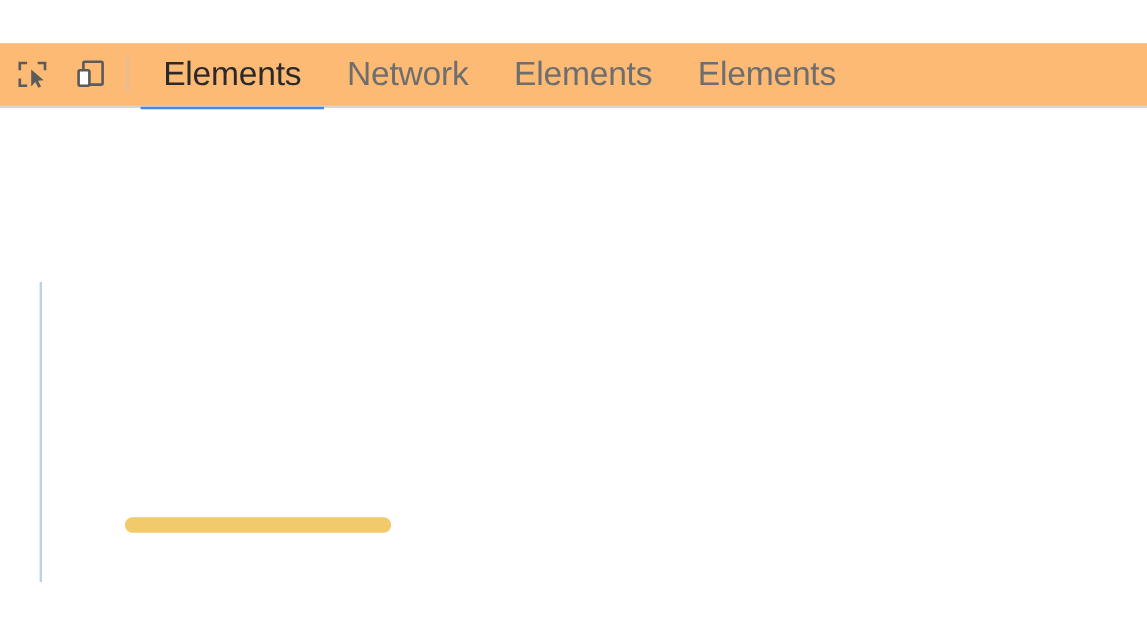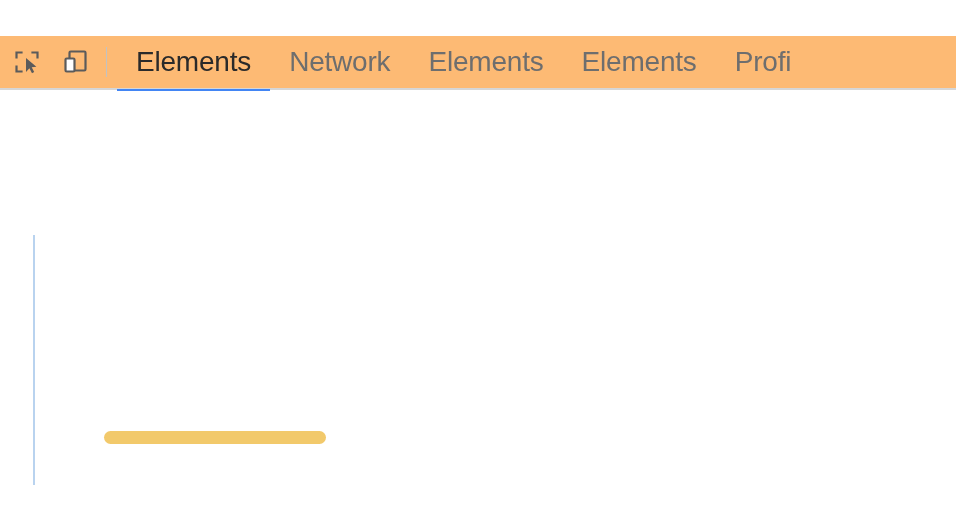--- a/index.html
+++ b/index.html
@@ -148,23 +148,20 @@
     </div>
     <div class="tab">
       <span>Network</span>
     </div>
     <div class="tab">
       <span>Elements</span>
     </div>
     <div class="tab">
       <span>Elements</span>
     </div>
-    <div class="tab">
-      <span>Profi</span>
-    </div>
   </div>
 </div>
 
 <div class="dom-tree">
 
   <div class="indent-guide"></div>
   <div class="annotation-bar"></div>
 
   
   <div class="node-row">

